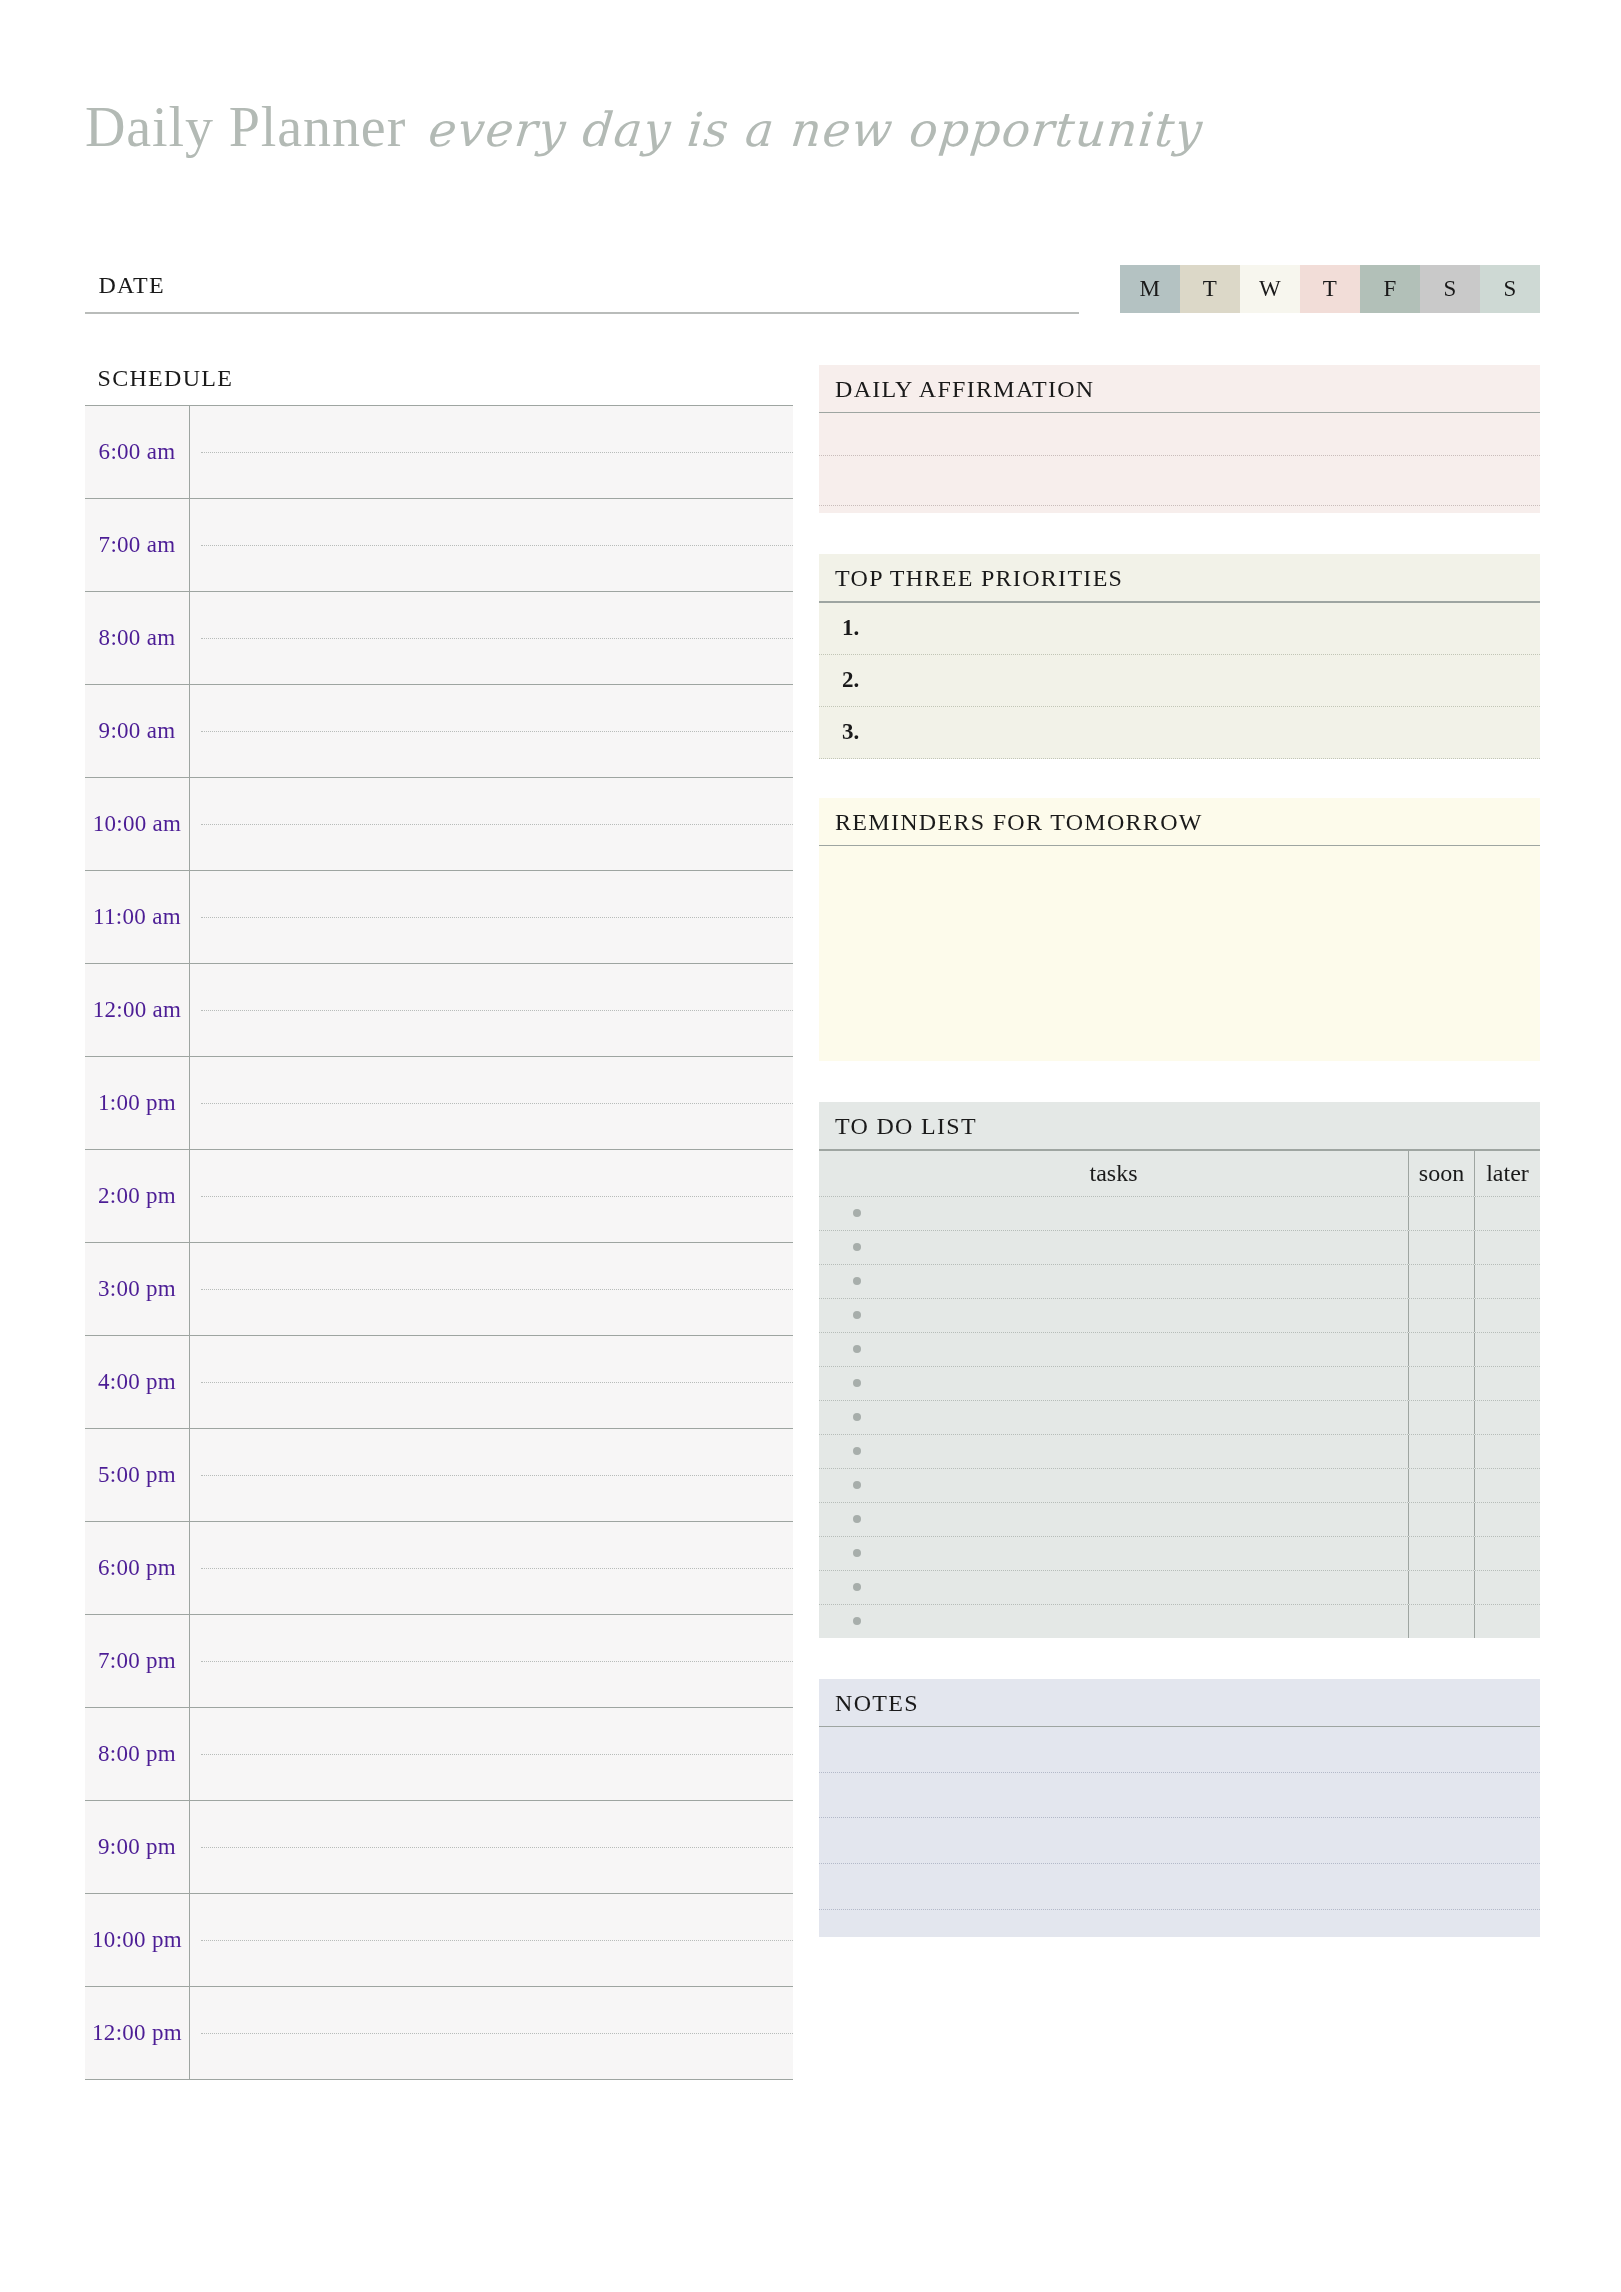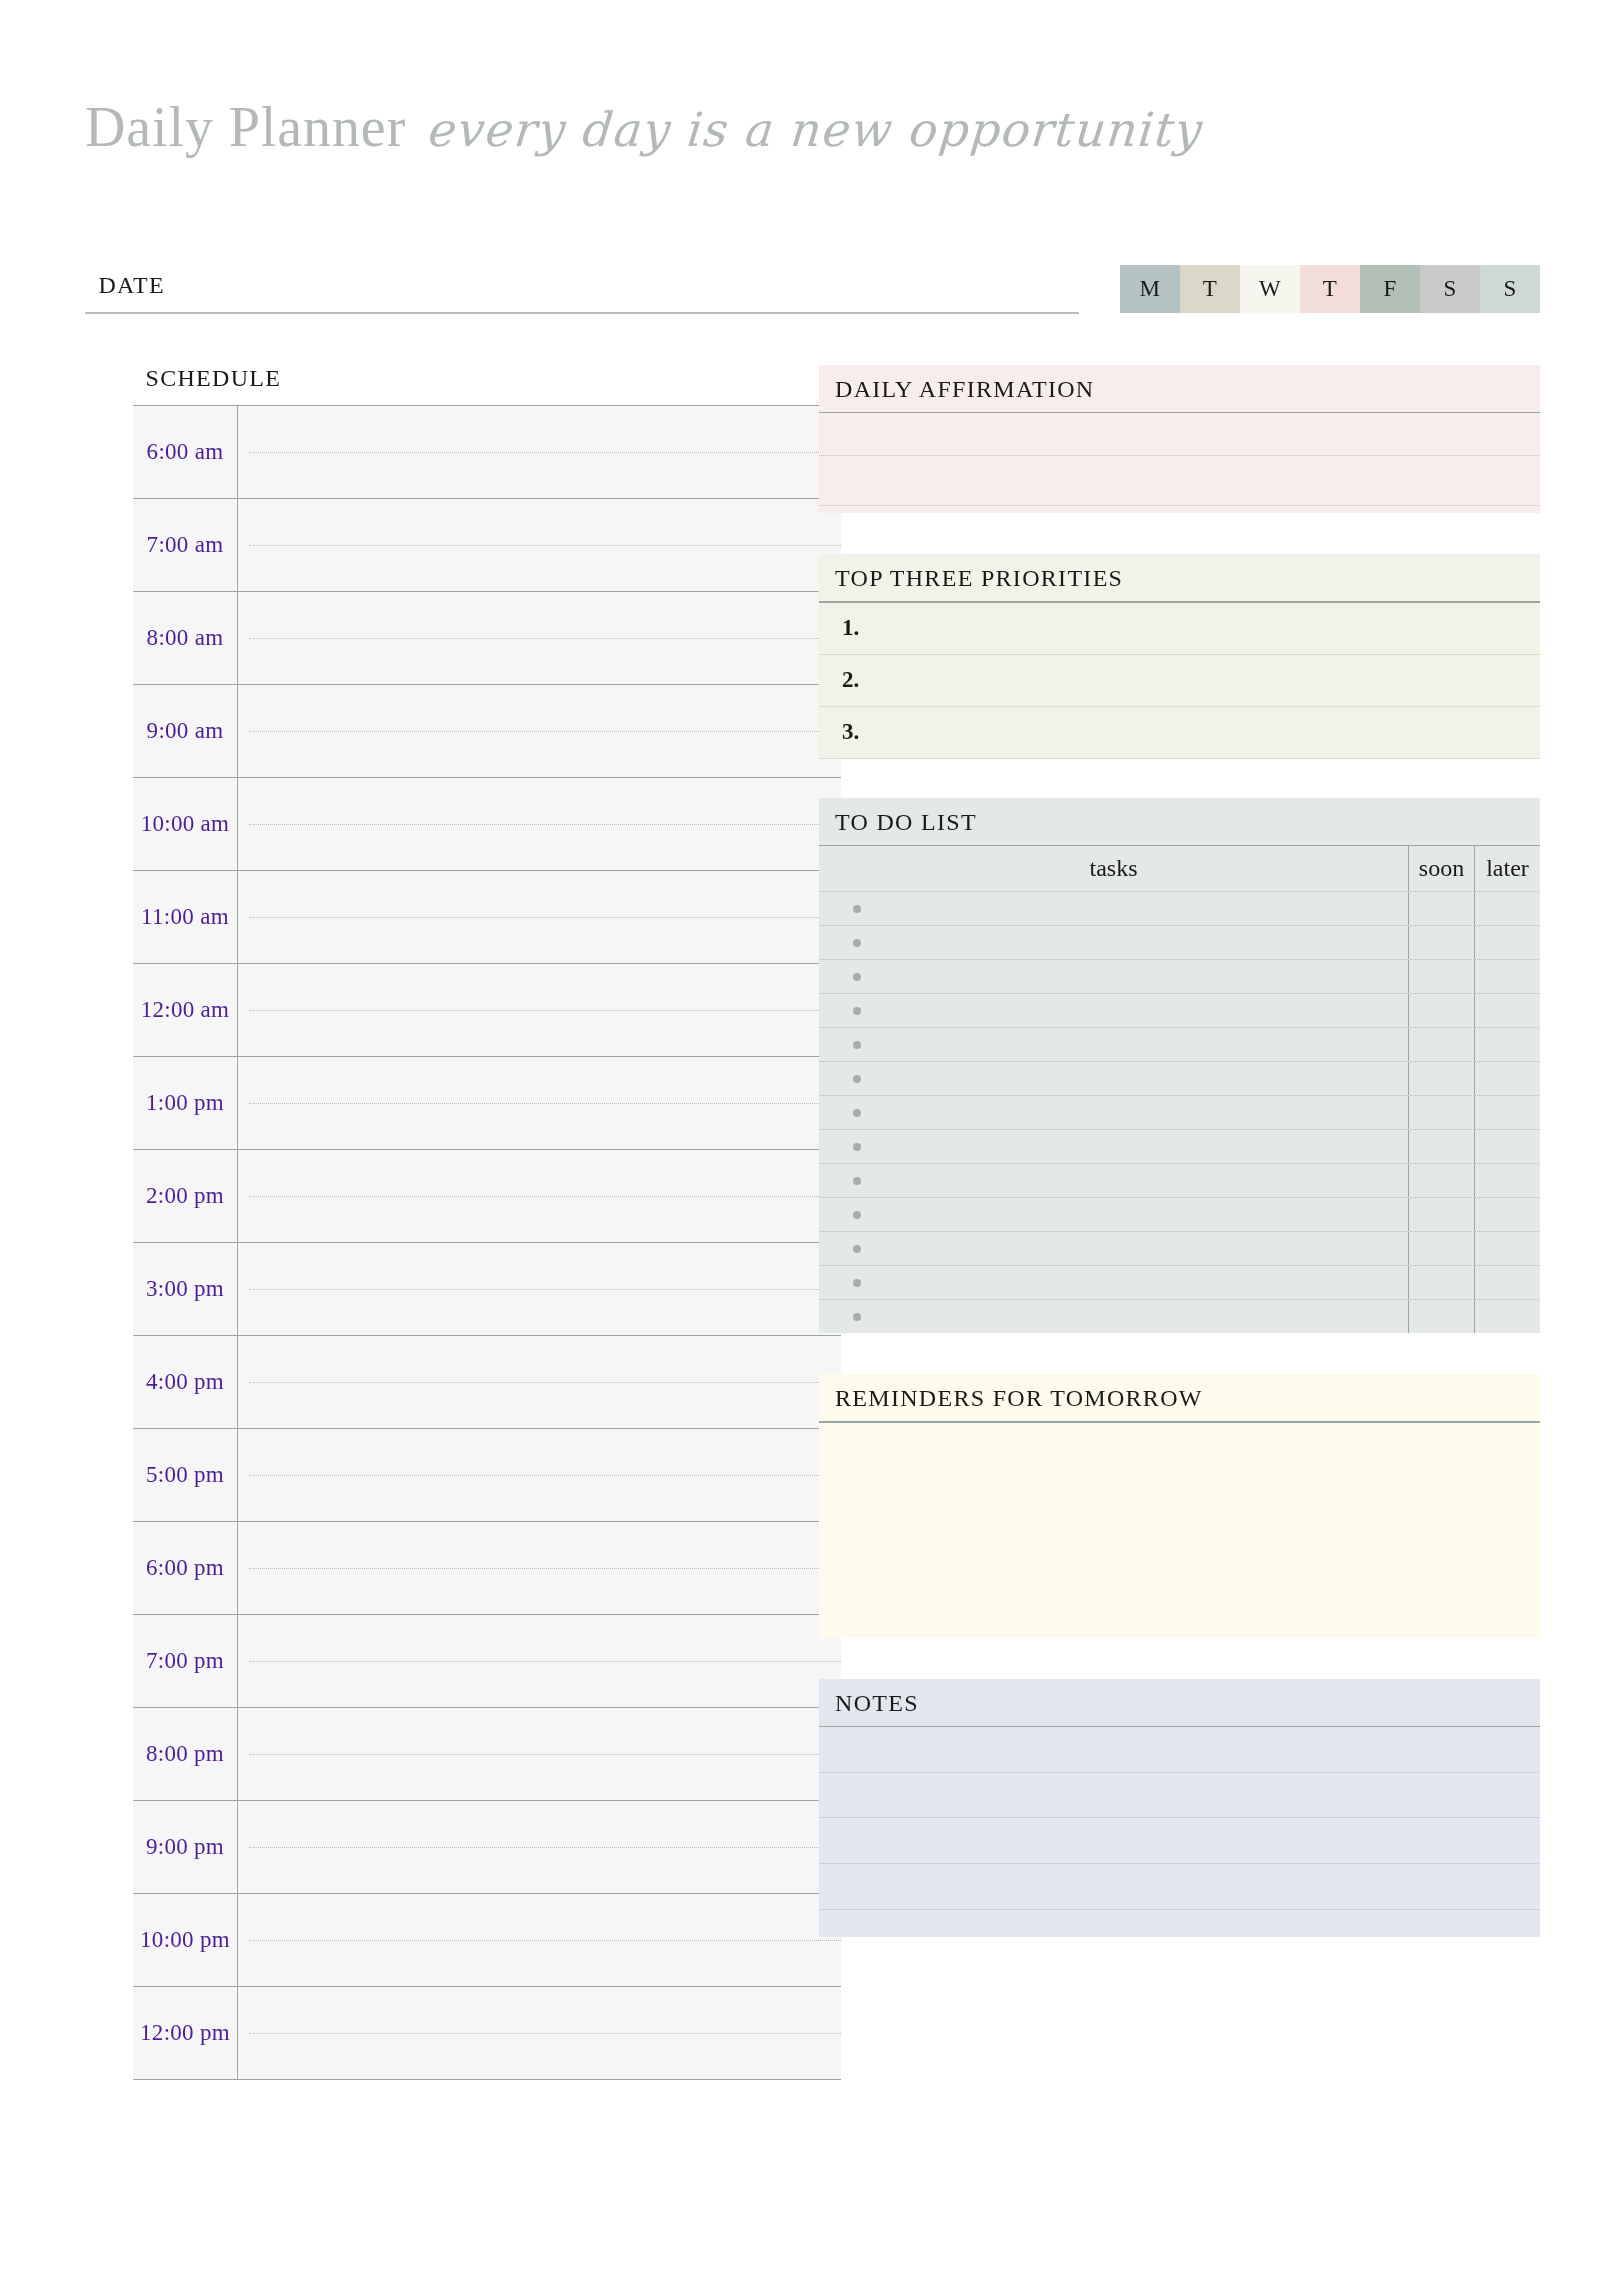--- a/index.html
+++ b/index.html
@@ -101,21 +101,20 @@
     background: #9ea5a1;
     width: 100%;
   }
 
   
   .schedule {
     position: absolute;
     left: 85px;
     top: 365px;
     width: 708px;
-    margin-left: 48px;
   }
   .schedule-title {
     padding: 0 0 12.5px 12.5px;
   }
   .sched-table {
     border-top: 1.8px solid #9ea5a1;
     border-bottom: 1.8px solid #9ea5a1;
     background: #f7f6f6;
   }
   .sched-row {
@@ -384,20 +383,28 @@
         </div>
         <div class="prio-row">
           <span class="prio-num">2.</span>
         </div>
         <div class="prio-row">
           <span class="prio-num">3.</span>
         </div>
       </div>
   </div>
 
+  <div class="panel reminders">
+    <div class="panel-head">
+      <span class="sec-head">REMINDERS FOR TOMORROW</span>
+    </div>
+    <div class="hrule"></div>
+    <div class="reminders-body"></div>
+  </div>
+
   <div class="panel todo">
     <div class="panel-head">
       <span class="sec-head">TO DO LIST</span>
     </div>
     <div class="hrule"></div>
     <div class="todo-grid">
       <div class="todo-colhead">
         <div class="col-tasks">tasks</div>
         <div class="col-soon">soon</div>
         <div class="col-later">later</div>
@@ -491,28 +498,20 @@
             <div class="todo-cell-tasks">
               <span class="todo-bullet"></span>
             </div>
             <div class="todo-cell-soon"></div>
             <div class="todo-cell-later"></div>
           </div>
         </div>
     </div>
   </div>
 
-  <div class="panel reminders">
-    <div class="panel-head">
-      <span class="sec-head">REMINDERS FOR TOMORROW</span>
-    </div>
-    <div class="hrule"></div>
-    <div class="reminders-body"></div>
-  </div>
-
   <div class="panel notes">
     <div class="panel-head">
       <span class="sec-head">NOTES</span>
     </div>
     <div class="hrule"></div>
     <div class="notes-body" id="notes-lines">
         <div class="nline" style="top: 45px;"></div>
         <div class="nline" style="top: 90px;"></div>
         <div class="nline" style="top: 136px;"></div>
         <div class="nline" style="top: 182px;"></div>

